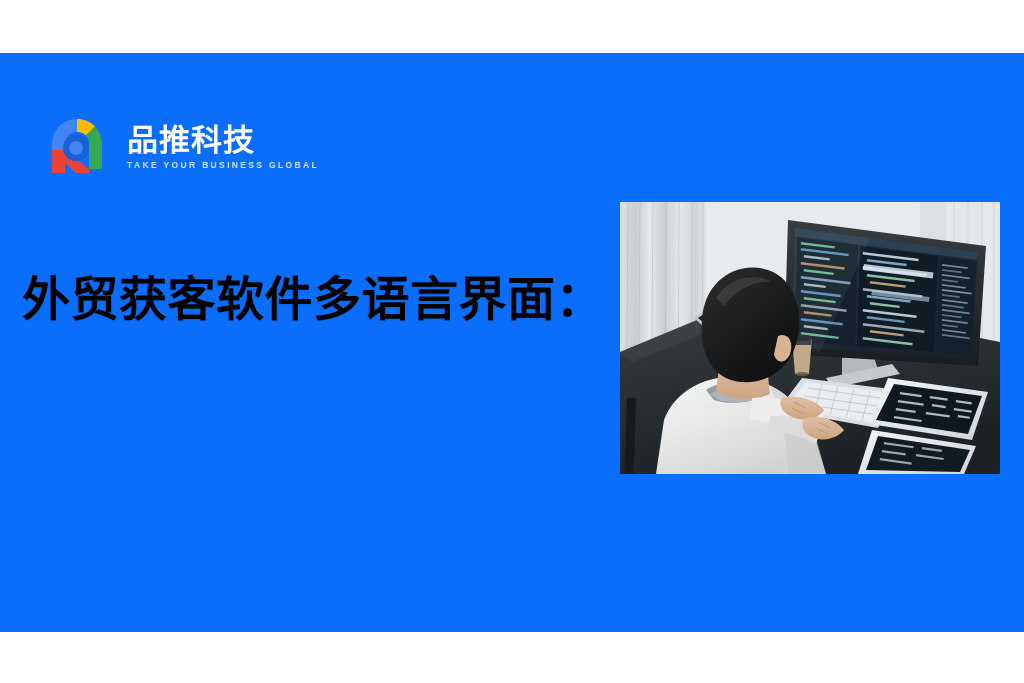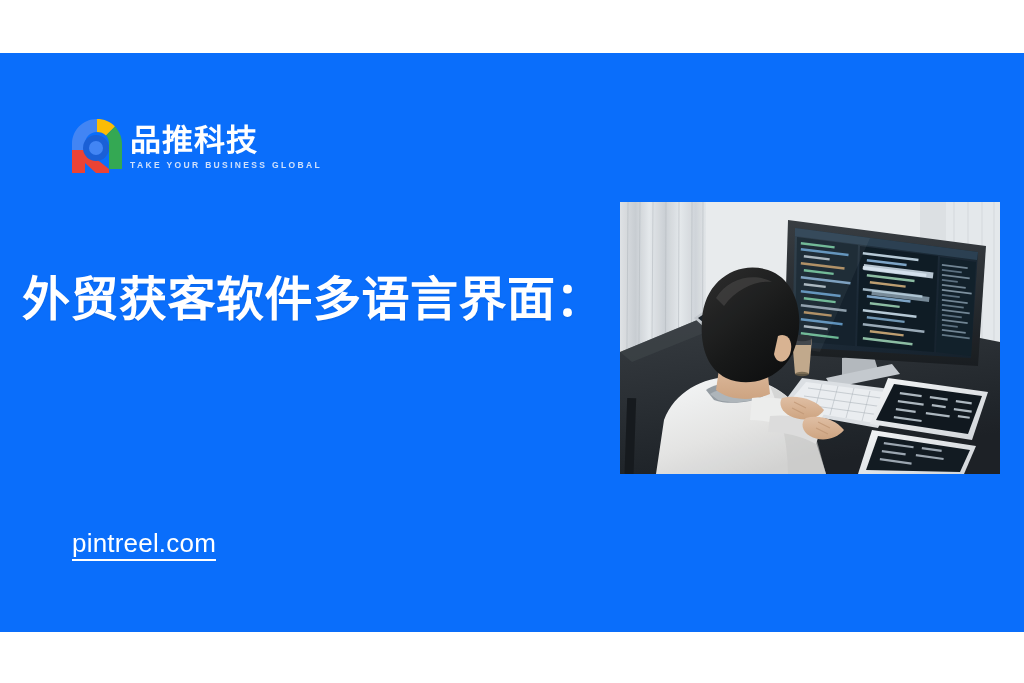--- a/index.html
+++ b/index.html
@@ -31,25 +31,25 @@
     top: 53px;
     width: 1024px;
     height: 579px;
     background: #0a6efb;
     overflow: hidden;
   }
 
   
   .logo-lockup {
     position: absolute;
-    left: 68px;
+    left: 48px;
     top: 62px;           
     display: flex;
     align-items: center;
-    gap: 4px;
+    gap: 21px;
   }
 
   .logo-mark {
     width: 58px;
     height: 62px;
     flex: 0 0 auto;
     display: block;
   }
 
   .logo-text-wrap {
@@ -80,21 +80,21 @@
     white-space: nowrap;
   }
 
   
   .headline {
     position: absolute;
     left: 22px;
     top: 215px;          
     width: 578px;
     text-align: center;
-    color: #ffffff;
+    color: #000000;
     font-family: "DejaVu Serif", "Liberation Serif", serif;
     font-weight: 700;
     font-size: 48px;
     line-height: 1.30;
     letter-spacing: 0.5px;
     text-shadow: 0 1px 2px rgba(0, 0, 0, 0.08);
   }
 
   .headline .hl-line {
     display: block;
@@ -161,21 +161,20 @@
         <div class="logo-name">品推科技</div>
         <div class="logo-tagline">TAKE YOUR BUSINESS GLOBAL</div>
       </div>
 
     </div>
 
     <div class="headline">
       <span class="hl-line">外贸获客软件多语言界面：</span>
     </div>
 
-    <a class="site-url" href="#">pintreel.com</a>
 
     <div class="photo">
       <svg viewBox="0 0 380 272" preserveAspectRatio="xMidYMid slice" aria-hidden="true">
         <defs>
           <linearGradient id="curtain" x1="0" y1="0" x2="1" y2="0">
             <stop offset="0%" stop-color="#e7e8ea"></stop>
             <stop offset="18%" stop-color="#cfd2d6"></stop>
             <stop offset="34%" stop-color="#eceef0"></stop>
             <stop offset="52%" stop-color="#d2d5d9"></stop>
             <stop offset="70%" stop-color="#eceef0"></stop>

